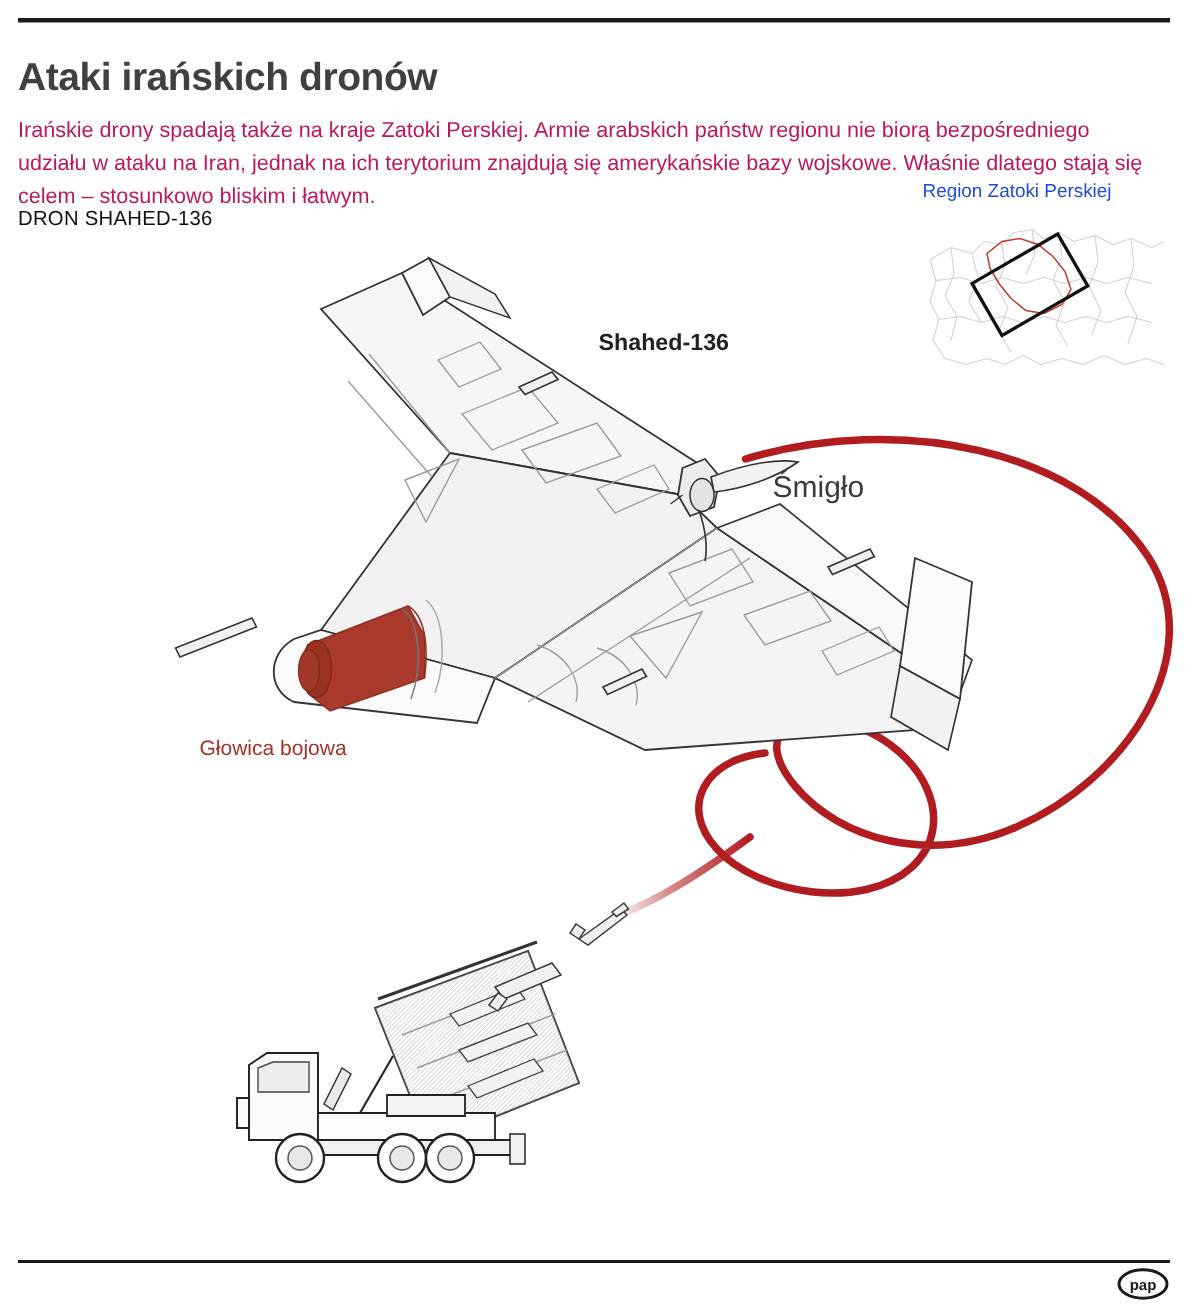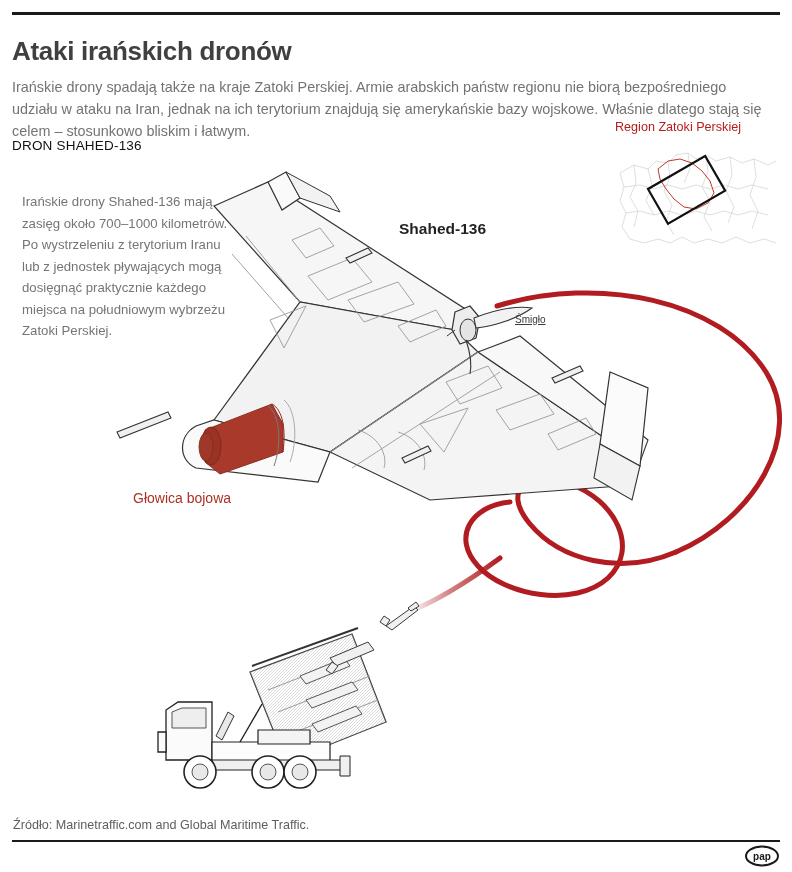--- a/index.html
+++ b/index.html
@@ -48,21 +48,21 @@
     color: #404040;
     line-height: 1.15;
   }
   .standfirst {
     position: absolute;
     left: 12px;
     top: 62px;
     width: 756px;
     font-size: 14.4px;
     line-height: 22px;
-    color: #737373;
+    color: #be185d;
   }
 
   
   .section-label {
     position: absolute;
     left: 12px;
     top: 138px;
     font-size: 13.5px;
     font-weight: normal;
     letter-spacing: 0.2px;
@@ -90,21 +90,21 @@
     line-height: 21.5px;
     color: #8a8a8a;
   }
 
   
   .map-caption {
     position: absolute;
     left: 615px;
     top: 120px;
     font-size: 12.6px;
-    color: #b91c1c;
+    color: #1d4ed8;
   }
   .map-box {
     position: absolute;
     left: 618px;
     top: 143px;
     width: 160px;
     height: 104px;
   }
 
   
@@ -123,23 +123,22 @@
     left: 399px;
     top: 220px;
     font-size: 15.5px;
     font-weight: bold;
     color: #231f20;
   }
   .lbl-propeller {
     position: absolute;
     left: 515px;
     top: 314px;
-    font-size: 10px;
+    font-size: 20px;
     color: #3a3a3a;
-    text-decoration: underline;
   }
   .lbl-warhead {
     position: absolute;
     left: 133px;
     top: 490px;
     font-size: 14px;
     font-weight: normal;
     color: #a93226;
   }
 
@@ -165,21 +164,20 @@
 <div id="page">
 
   <div class="rule-top"></div>
 
   <h1 class="title">Ataki irańskich dronów</h1>
 
   <p class="standfirst">Irańskie drony spadają także na kraje Zatoki Perskiej. Armie arabskich państw regionu nie biorą bezpośredniego udziału w ataku na Iran, jednak na ich terytorium znajdują się amerykańskie bazy wojskowe. Właśnie dlatego stają się celem – stosunkowo bliskim i łatwym.</p>
 
   <div class="section-label">DRON SHAHED-136</div>
 
-  <p class="left-copy">Irańskie drony Shahed-136 mają zasięg około 700–1000 kilometrów. Po wystrzeleniu z terytorium Iranu lub z jednostek pływających mogą dosięgnąć praktycznie każdego miejsca na południowym wybrzeżu Zatoki Perskiej.</p>
 
 
   <div class="map-caption">Region Zatoki Perskiej</div>
 
   <svg class="map-box" viewBox="0 0 160 104">
     <g fill="none" stroke="#d0d0d0" stroke-width="0.7">
       <path d="M2,30 L16,22 L30,26 L38,18 L50,20 L58,12 L70,10 L78,16 L88,12 L98,18 L112,14 L124,20 L136,16 L150,22 L158,18"></path>
       <path d="M2,30 L6,44 L2,58 L8,70 L4,84 L12,96 L26,100 L40,96 L52,100 L64,94 L76,100 L90,96 L104,100 L118,94 L132,100 L146,96 L158,100"></path>
       <path d="M16,22 L18,40 L12,54 L20,68 L16,84"></path>
       <path d="M30,26 L34,42 L28,58 L36,72"></path>
@@ -335,21 +333,20 @@
 
       <path d="M240,742 L262,704" fill="none" stroke="#222222" stroke-width="1.4"></path>
       <path d="M216,736 L228,712 L234,716 L222,740 Z" fill="#e9e9e9" stroke="#333333" stroke-width="1"></path>
     </g>
   </svg>
 
   <div class="lbl-shahed">Shahed-136</div>
   <div class="lbl-propeller">Śmigło</div>
   <div class="lbl-warhead">Głowica bojowa</div>
 
-  <div class="source">Źródło: Marinetraffic.com and Global Maritime Traffic.</div>
   <div class="rule-bottom"></div>
 
   <svg class="pap-logo" viewBox="0 0 36 22">
     <ellipse cx="18" cy="11" rx="16" ry="9.5" fill="#ffffff" stroke="#1a1a1a" stroke-width="2"></ellipse>
     <text x="18" y="15" text-anchor="middle" font-family="Liberation Sans, sans-serif" font-size="10" font-weight="bold" fill="#1a1a1a">pap</text>
   </svg>
 
 </div>
 
 </body></html>

